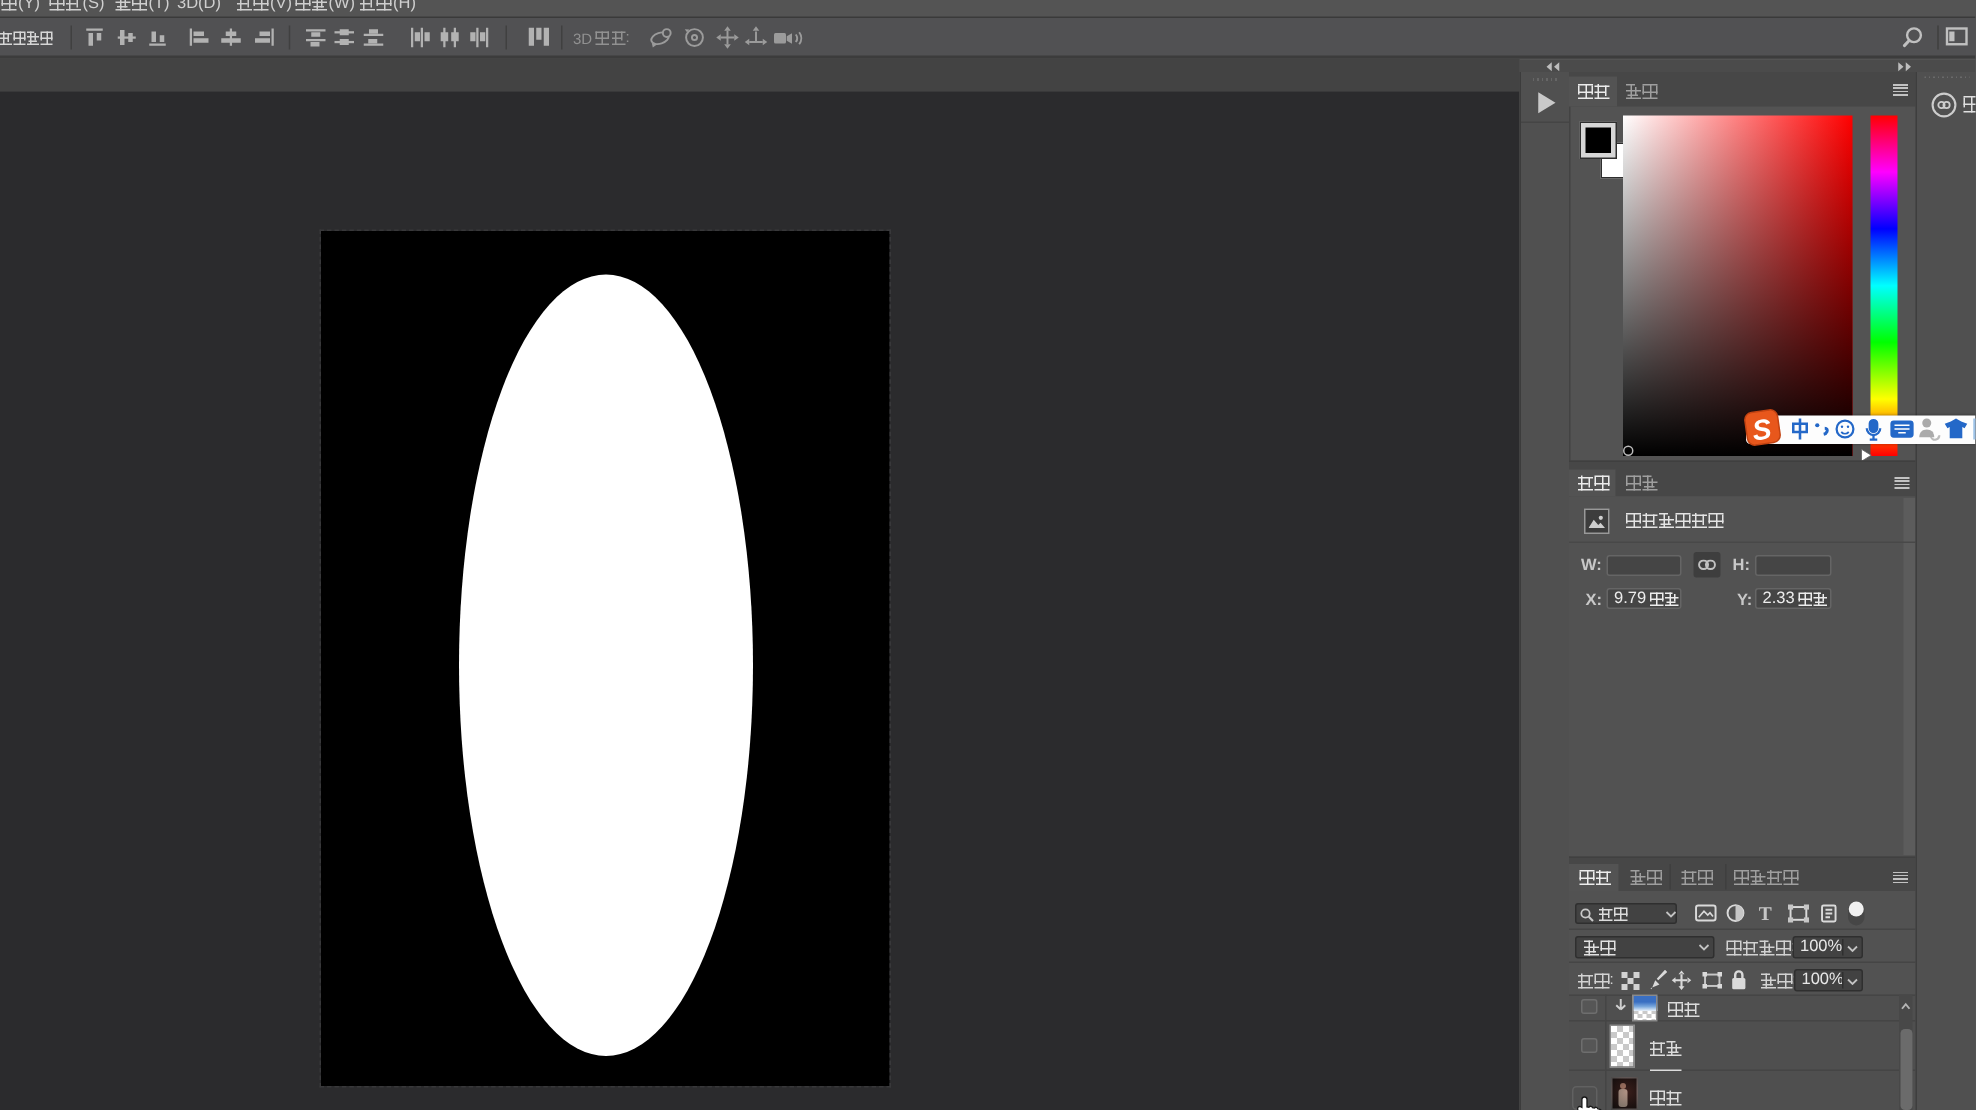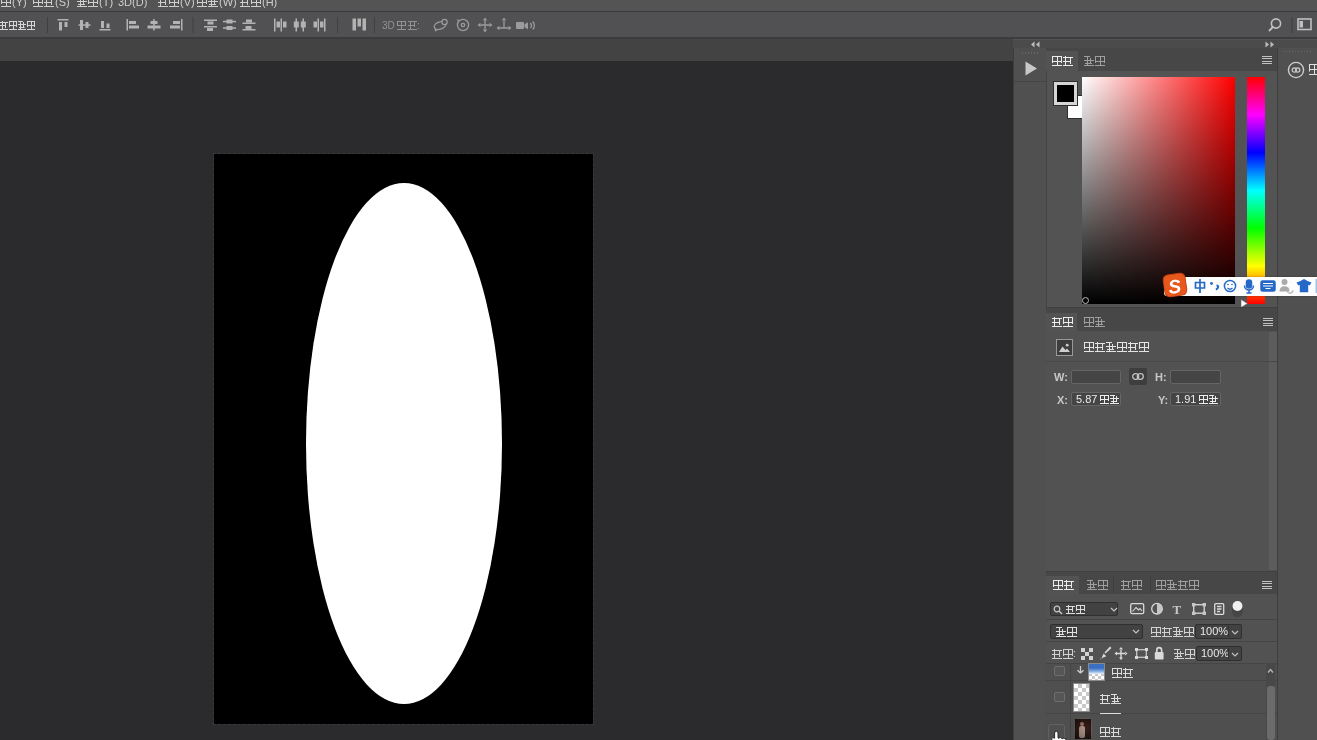--- a/index.html
+++ b/index.html
@@ -219,23 +219,23 @@
 <div class="abs" style="left:1129px;top:368px;width:18px;height:17px;background:#3e3e3e;border-radius:2px"></div>
 <svg class="abs" style="left:1132px;top:373px" width="12" height="7" viewBox="0 0 12 7">
       <g fill="none" stroke="#c0c0c0" stroke-width="1.3">
         <rect x="0.7" y="0.7" width="6" height="5.6" rx="2.8"></rect>
         <rect x="5.3" y="0.7" width="6" height="5.6" rx="2.8"></rect>
       </g>
     </svg>
 <div class="abs propl" style="left:1155px;top:371px">H:</div>
 <div class="abs fld" style="left:1170px;top:370px;width:51px;height:14px"></div>
 <div class="abs propl" style="left:1057px;top:394px">X:</div>
-<div class="abs fld" style="left:1071px;top:392px;width:50px;height:14px;color:#ececec"><span class="fv">5.87</span><i class="z" style="width:9px;height:9px;margin-left:3px;margin-top:2px"></i><i class="z3" style="width:9px;height:9px;margin-left:1px;margin-top:2px"></i></div>
+<div class="abs fld" style="left:1071px;top:392px;width:50px;height:14px;color:#ececec"><span class="fv">9.79</span><i class="z" style="width:9px;height:9px;margin-left:3px;margin-top:2px"></i><i class="z3" style="width:9px;height:9px;margin-left:1px;margin-top:2px"></i></div>
 <div class="abs propl" style="left:1158px;top:394px">Y:</div>
-<div class="abs fld" style="left:1170px;top:392px;width:51px;height:14px;color:#ececec"><span class="fv">1.91</span><i class="z" style="width:9px;height:9px;margin-left:3px;margin-top:2px"></i><i class="z3" style="width:9px;height:9px;margin-left:1px;margin-top:2px"></i></div>
+<div class="abs fld" style="left:1170px;top:392px;width:51px;height:14px;color:#ececec"><span class="fv">2.33</span><i class="z" style="width:9px;height:9px;margin-left:3px;margin-top:2px"></i><i class="z3" style="width:9px;height:9px;margin-left:1px;margin-top:2px"></i></div>
 
 <div class="abs" style="left:1046px;top:571px;width:231px;height:23px;background:#474747;border-top:1px solid #404040"></div>
 <div class="abs" style="left:1046px;top:576px;width:33px;height:18px;background:#535353"></div>
 <div class="abs" style="left:1053px;top:580px;color:#ececec"><i class="z"></i><i class="z2" style="margin-left:1px"></i></div>
 <div class="abs" style="left:1087px;top:580px;color:#9f9f9f"><i class="z3"></i><i class="z" style="margin-left:1px"></i></div>
 <div class="abs" style="left:1121px;top:580px;color:#9f9f9f"><i class="z2"></i><i class="z" style="margin-left:1px"></i></div>
 <div class="abs" style="left:1156px;top:580px;color:#9f9f9f"><i class="z"></i><i class="z3" style="margin-left:1px"></i><i class="z2" style="margin-left:1px"></i><i class="z" style="margin-left:1px"></i></div>
 <div class="abs" style="left:1262px;top:581px;width:10px;height:8px;background:repeating-linear-gradient(#c2c2c2 0 1px,transparent 1px 2.33px)"></div>
 <div class="abs" style="left:1113px;top:576px;width:1px;height:17px;background:#3f3f3f"></div>
 <div class="abs" style="left:1150px;top:576px;width:1px;height:17px;background:#3f3f3f"></div>

